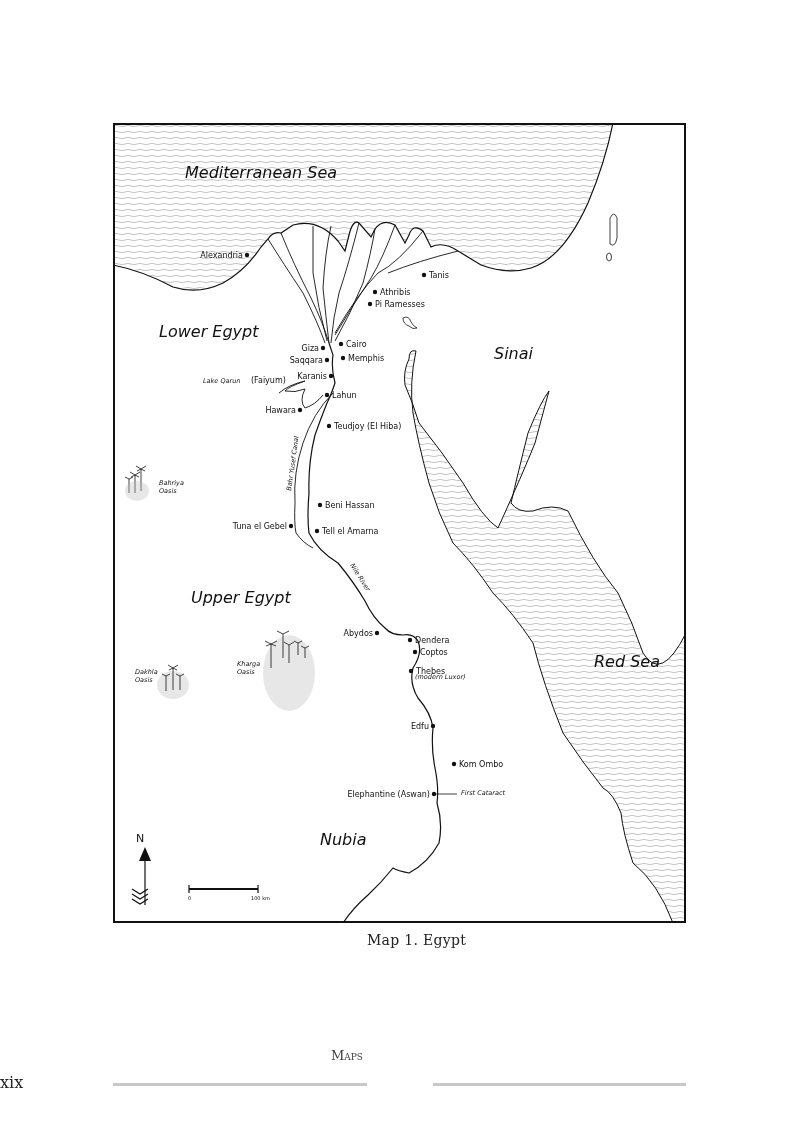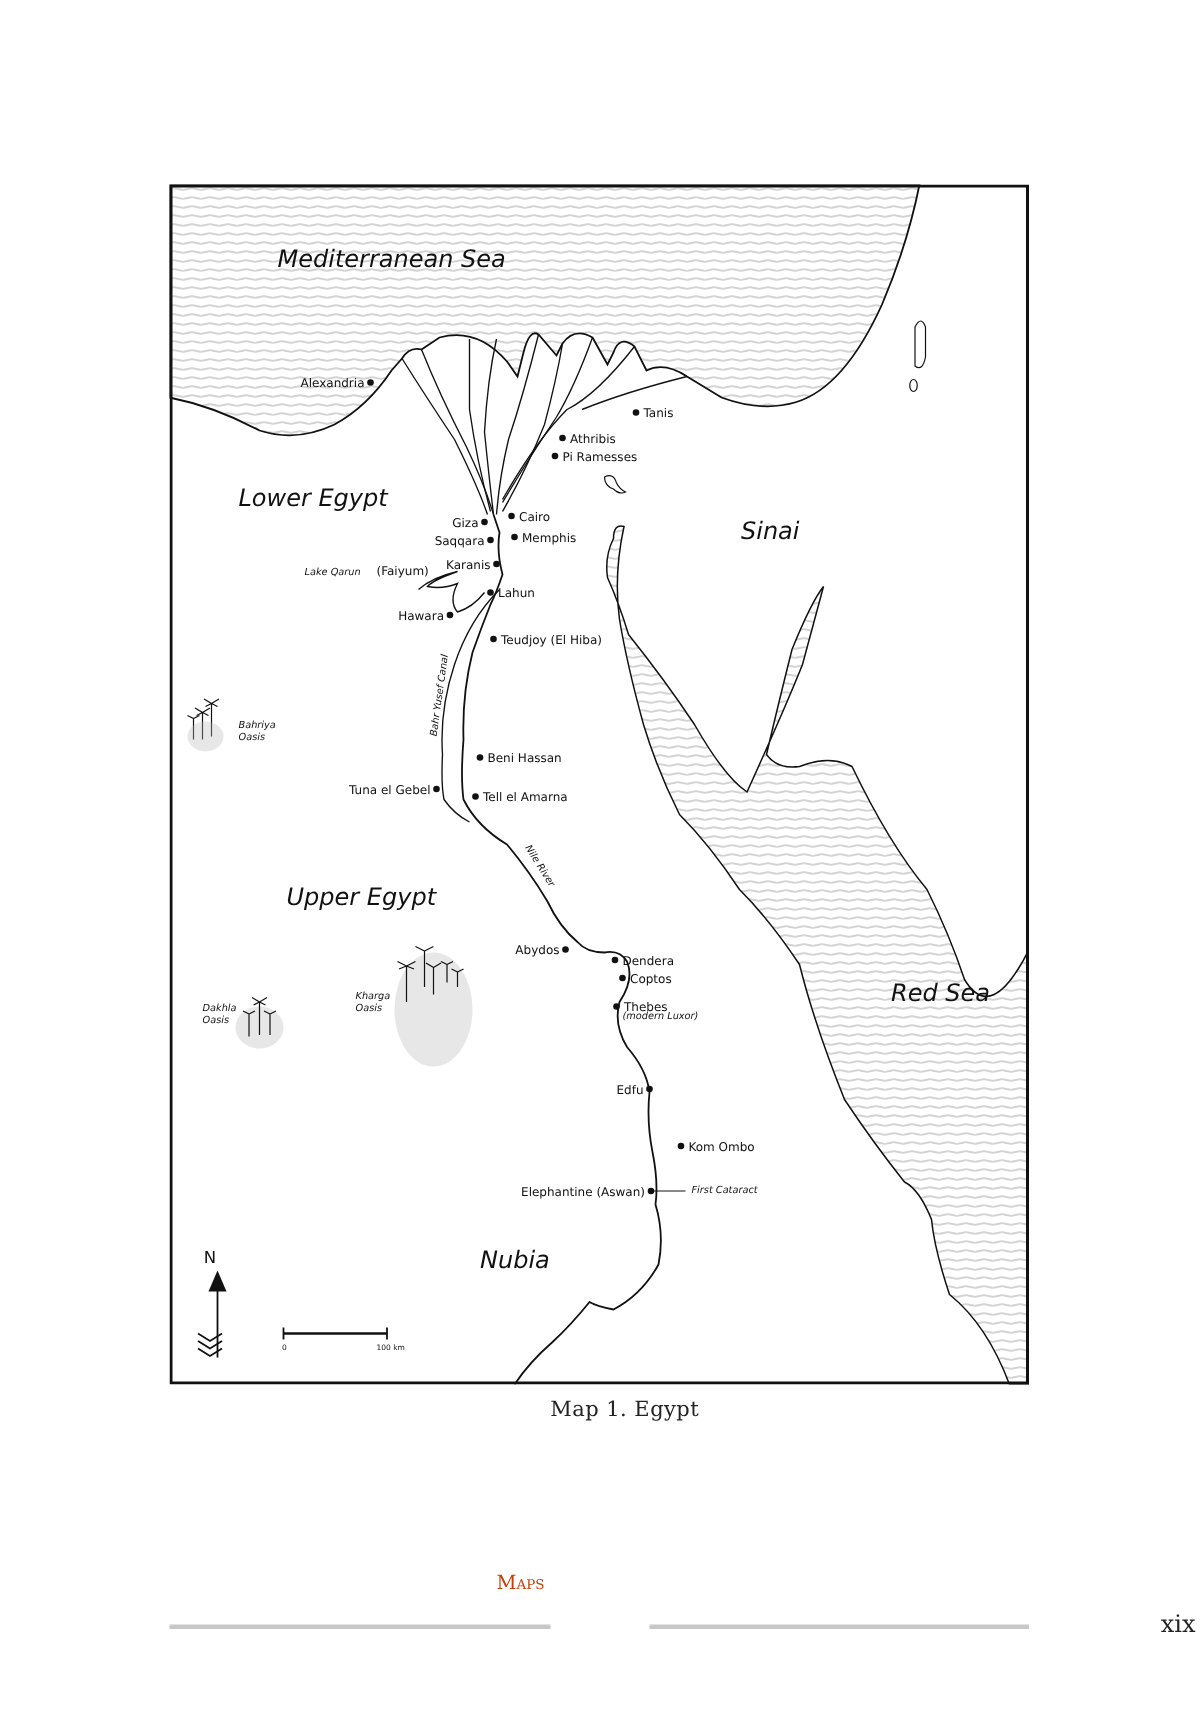--- a/index.html
+++ b/index.html
@@ -1,21 +1,21 @@
 <!DOCTYPE html>
 <html><head>
 <meta charset="utf-8">
 <style>
   html, body { margin: 0; padding: 0; background: #ffffff; }
   body { width: 801px; height: 1143px; position: relative; overflow: hidden; font-family: "DejaVu Sans", sans-serif; }
   #map-frame { position: absolute; left: 113px; top: 123px; width: 493px; height: 800px; }
   #map-svg { display: block; width: 573px; height: 800px; }
   .caption { position: absolute; left: 16px; width: 801px; top: 932px; text-align: center; font-family: "DejaVu Serif", serif; font-size: 14px; color: #222; letter-spacing: 0.3px; }
-  .footer-section { position: absolute; left: 0; width: 694px; top: 1048px; text-align: center; font-family: "DejaVu Serif", serif; font-size: 13px; color: #c2410c; font-variant: small-caps; }
-  .footer-page { position: absolute; left: 0; width: 797px; top: 1073px; text-align: right; font-family: "DejaVu Serif", serif; font-size: 16px; color: #222; }
+  .footer-section { position: absolute; left: 0; width: 694px; top: 1048px; text-align: center; font-family: "DejaVu Serif", serif; font-size: 13px; color: #404040; font-variant: small-caps; }
+  .footer-page { position: absolute; left: 0; width: 797px; top: 1073px; text-align: left; font-family: "DejaVu Serif", serif; font-size: 16px; color: #222; }
   .footer-rule { position: absolute; top: 1083px; height: 3px; background: #c8c8c8; }
   .footer-rule.left { left: 113px; width: 254px; }
   .footer-rule.right { left: 433px; width: 253px; }
   .lbl { font-family: "DejaVu Sans", sans-serif; fill: #111; }
   .region { font-style: italic; font-size: 16px; }
   .city { font-size: 8px; }
   .note { font-size: 6.5px; font-style: italic; }
 </style>
 </head>
 <body>

